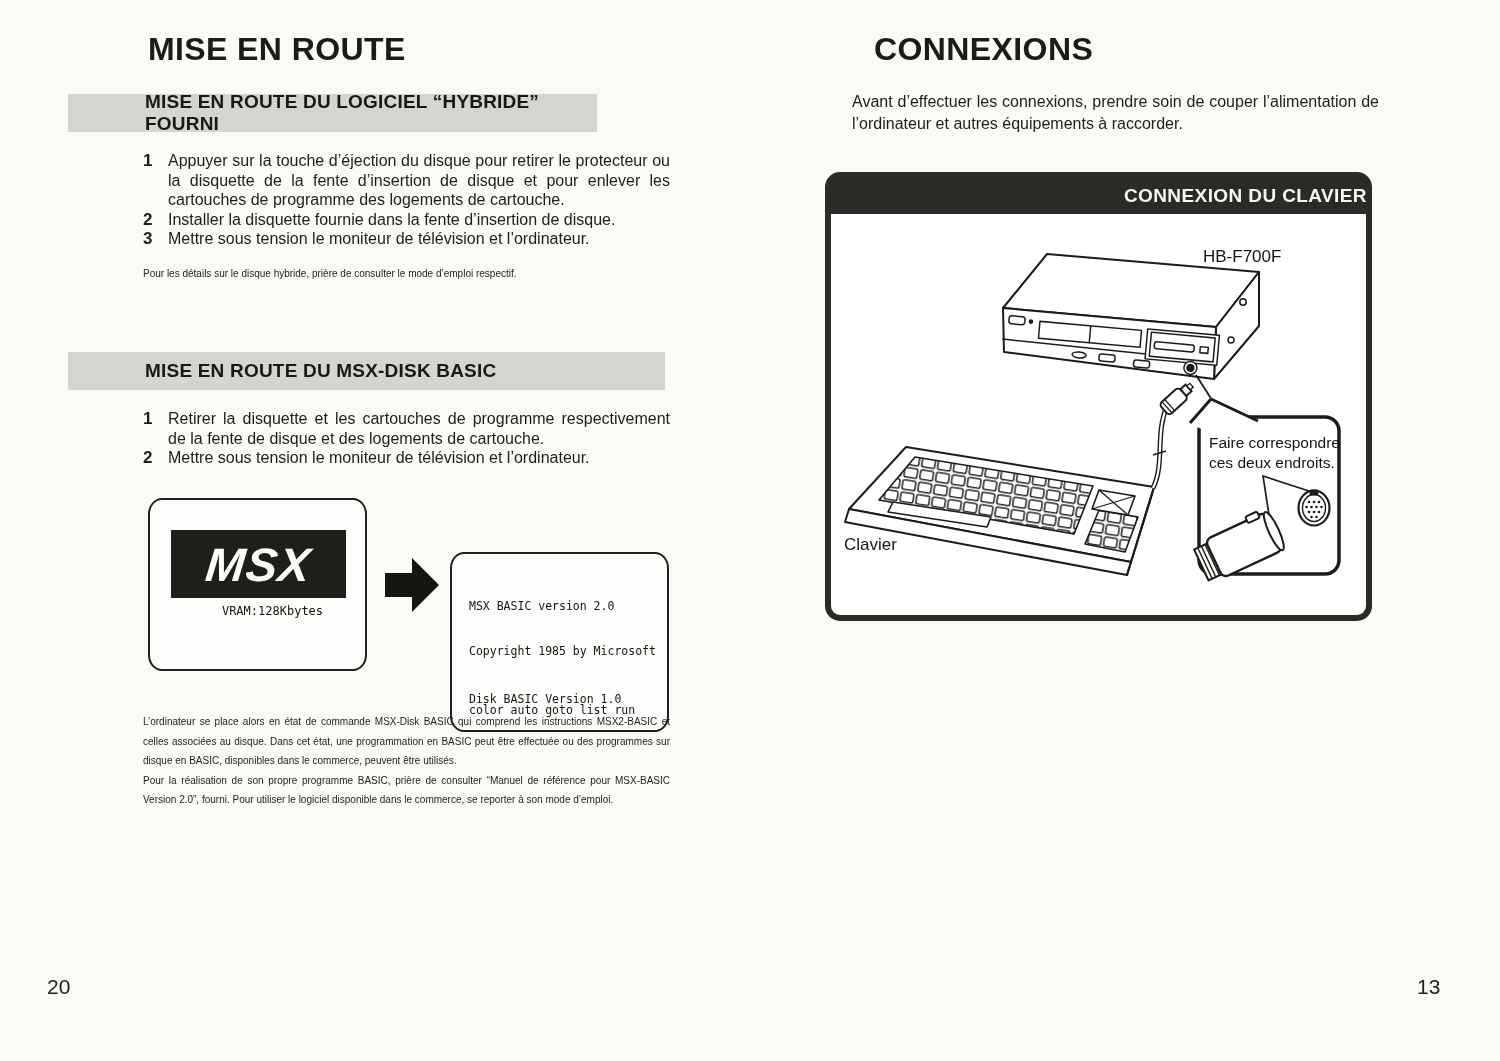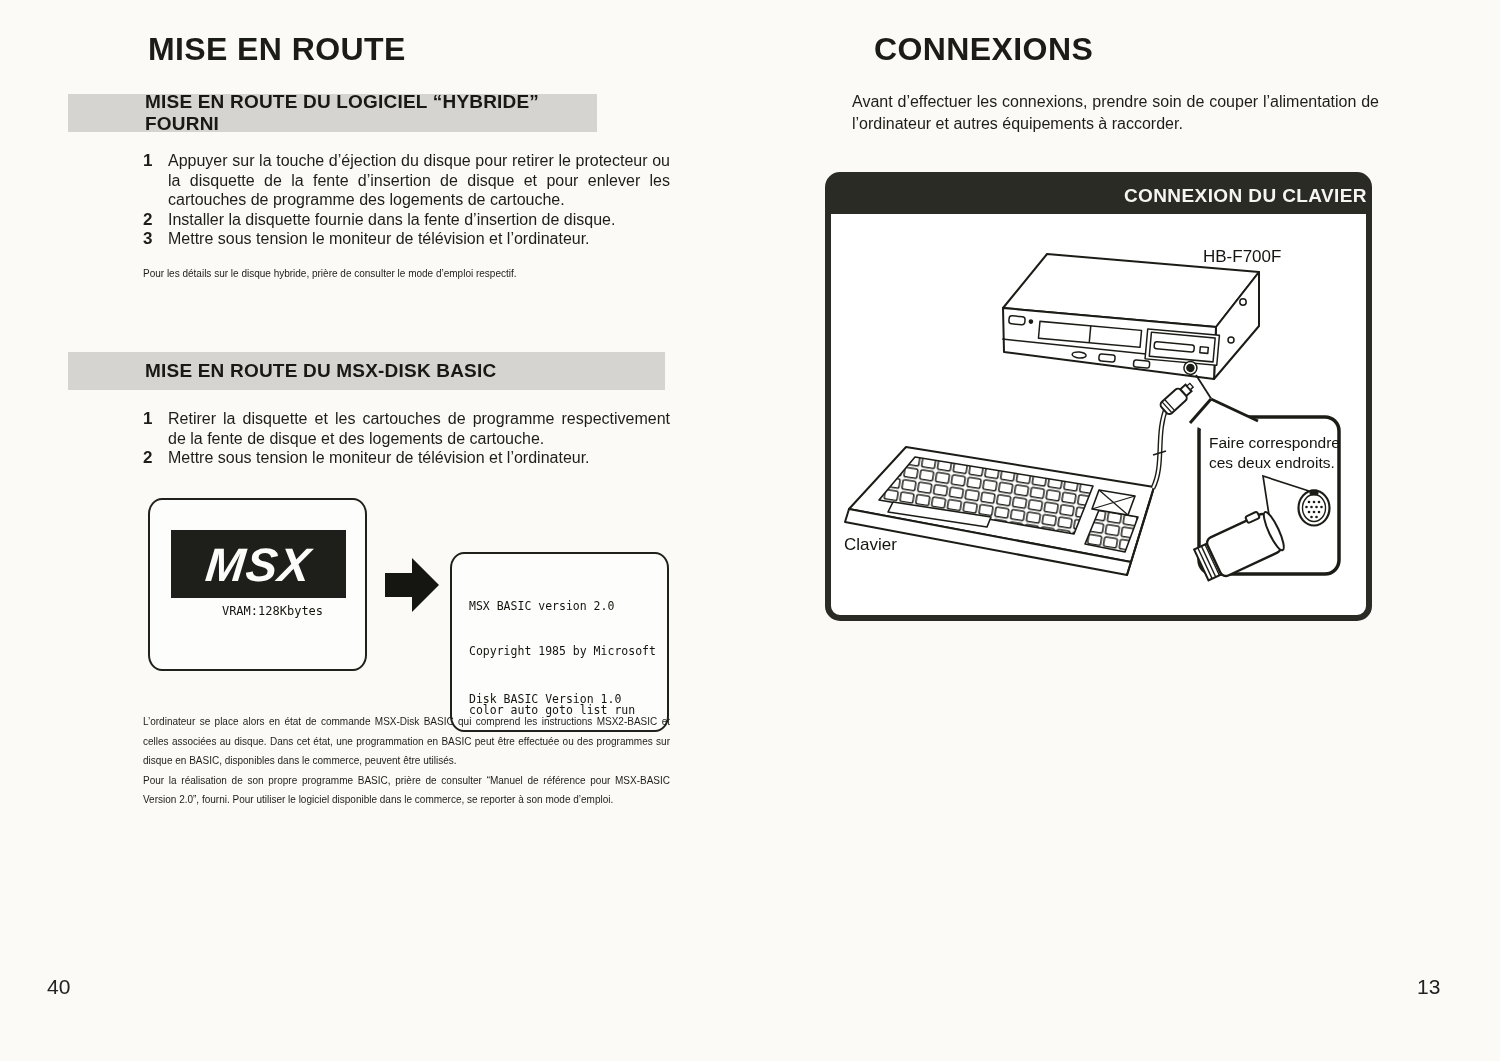--- a/index.html
+++ b/index.html
@@ -126,21 +126,21 @@
         <div class="basic-line3">Disk BASIC Version 1.0</div>
       </div>
       <div class="basic-prompt">color auto goto list run</div>
     </div>
 
     <div class="abs" style="left:143px;top:712px;">
       <p class="copy">L’ordinateur se place alors en état de commande MSX-Disk BASIC qui comprend les instructions MSX2-BASIC et celles associées au disque. Dans cet état, une programmation en BASIC peut être effectuée ou des programmes sur disque en BASIC, disponibles dans le commerce, peuvent être utilisés.</p>
       <p class="copy">Pour la réalisation de son propre programme BASIC, prière de consulter “Manuel de référence pour MSX-BASIC Version 2.0”, fourni. Pour utiliser le logiciel disponible dans le commerce, se reporter à son mode d’emploi.</p>
     </div>
 
-    <div class="pagenum abs" style="left:47px;top:975px;">40</div>
+    <div class="pagenum abs" style="left:47px;top:975px;">20</div>
   </section>
 
   <section>
     <h1 class="h-title abs" style="left:842px;top:31px;margin-left:32px;">CONNEXIONS</h1>
 
     <p class="intro-copy abs" style="left:840px;top:79px;">Avant d’effectuer les connexions, prendre soin de couper l’alimentation de l’ordinateur et autres équipements à raccorder.</p>
 
     <div class="panel abs" style="left:825px;top:172px;">
       <div class="panel-head">
         <span>CONNEXION DU CLAVIER</span>

